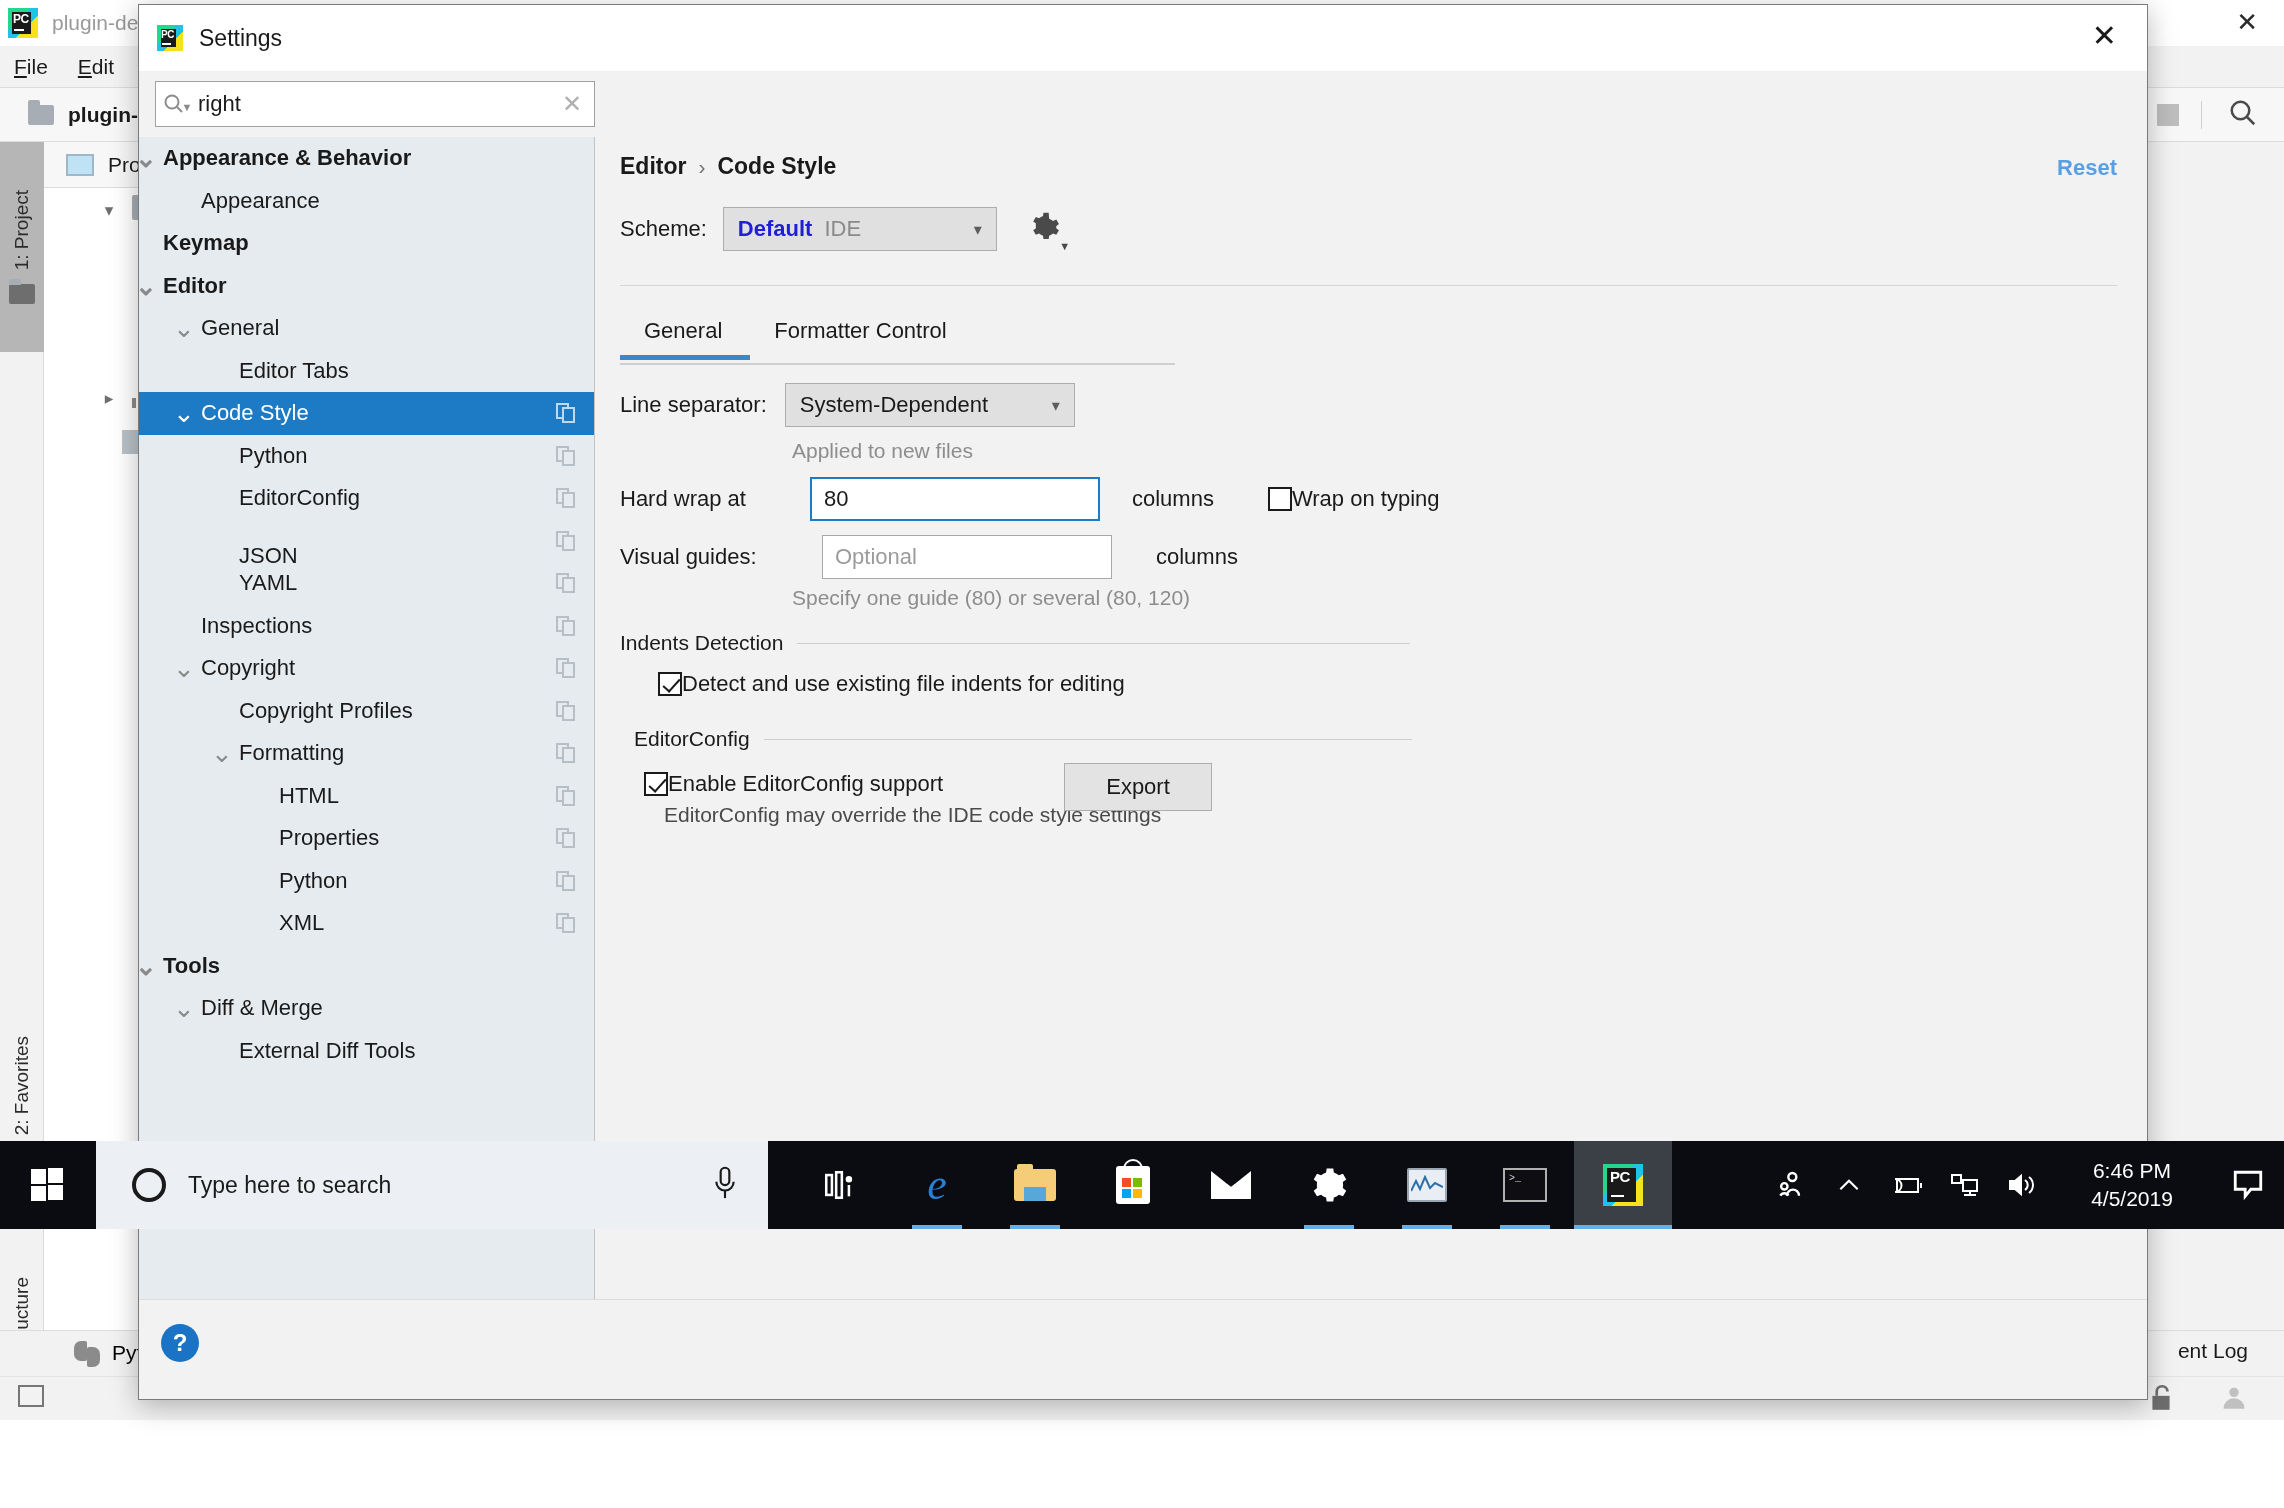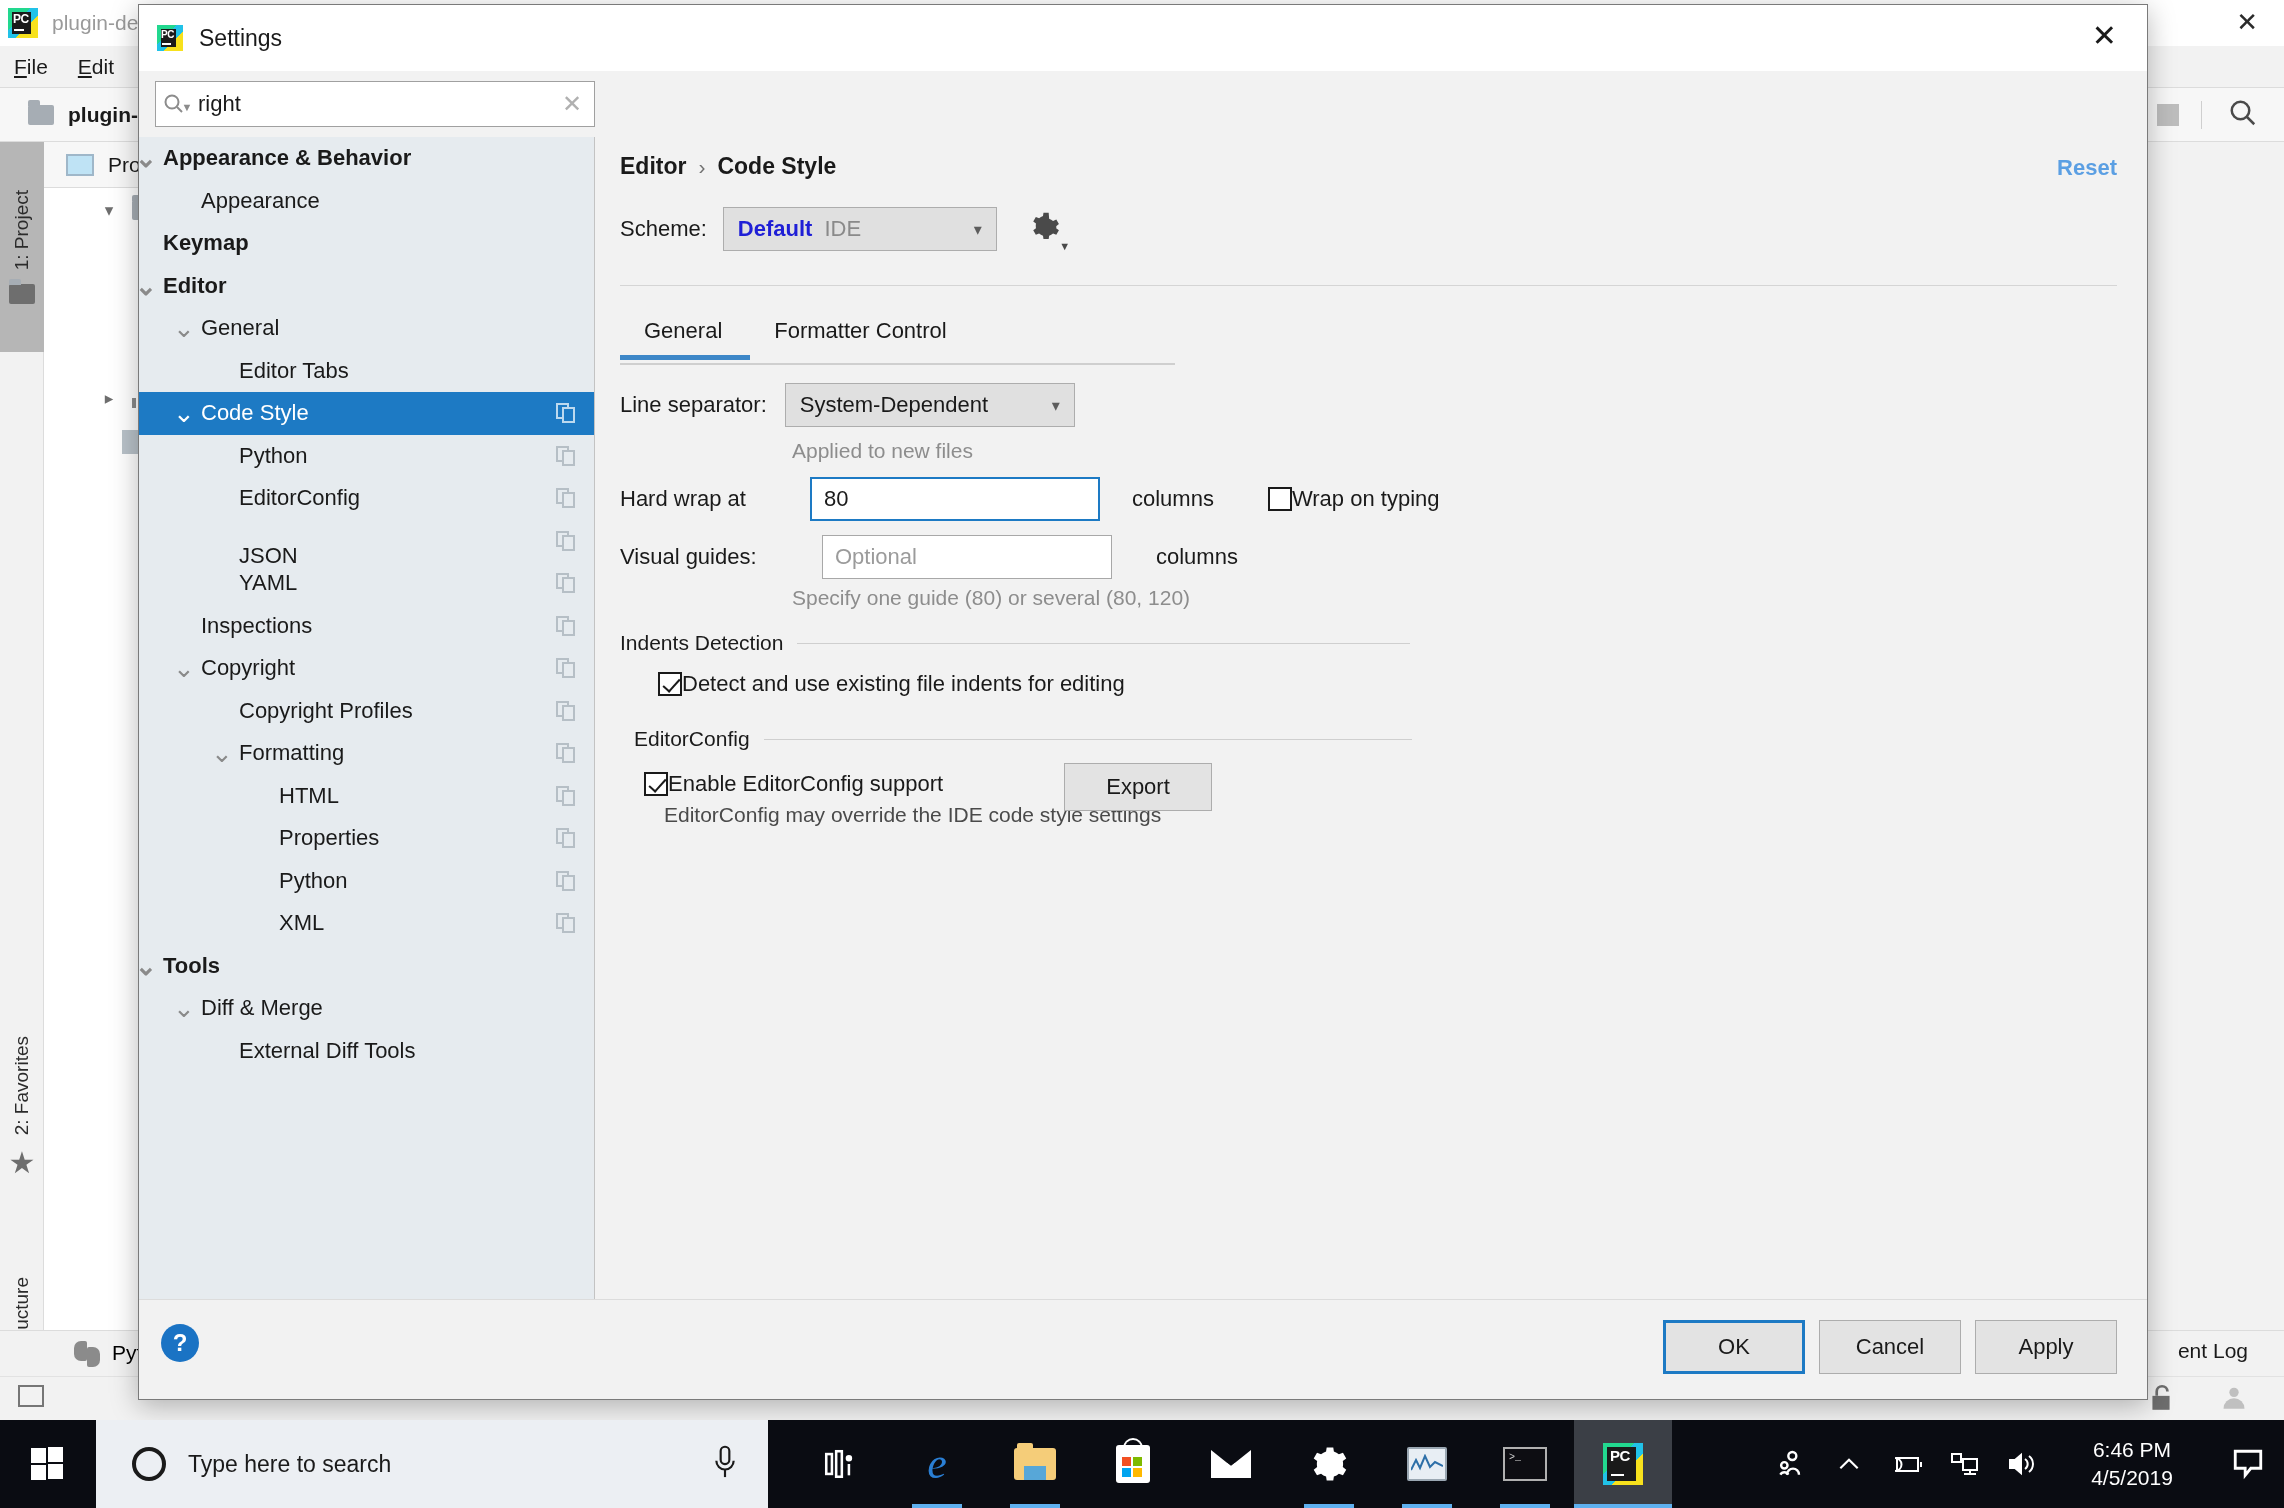--- a/index.html
+++ b/index.html
@@ -2,21 +2,21 @@
 <html><head>
 <meta charset="utf-8">
 <style>
   * { box-sizing: border-box; margin: 0; padding: 0; }
   html, body {
     width: 2284px; height: 1508px;
     overflow: hidden;
     font-family: "Liberation Sans", sans-serif;
     background: #ffffff;
   }
-  #root { position: relative; width: 2284px; height: 1508px; }
+  #root { position: relative; width: 2284px; height: 1229px; }
 
   
   .ide {
     position: absolute; left: 0; top: 0; width: 2284px; height: 1420px;
     background: #f2f2f2;
   }
   .ide-titlebar {
     position: absolute; left: 0; top: 0; width: 2284px; height: 46px;
     background: #ffffff; display: flex; align-items: center; padding-left: 8px;
   }
@@ -701,25 +701,20 @@
           <span class="fhint" style="position:absolute; left:68px; top:420px; color:#4a4a4a;">EditorConfig may override the IDE code style settings</span>
 
           <div class="btn" style="position:absolute; left:468px; top:380px; width:148px;">Export</div>
 
         </div>
       </div>
     </div>
 
     <div class="dlg-footer">
       <span class="help-btn">?</span>
-      <div class="footer-btns">
-        <div class="btn-ok">OK</div>
-        <div class="btn-foot">Cancel</div>
-        <div class="btn-foot">Apply</div>
-      </div>
     </div>
   </div>
 
   <div class="taskbar">
     <div class="start-btn">
       <span class="win-logo">
         <i></i>
           <i></i>
           <i></i>
           <i></i>

